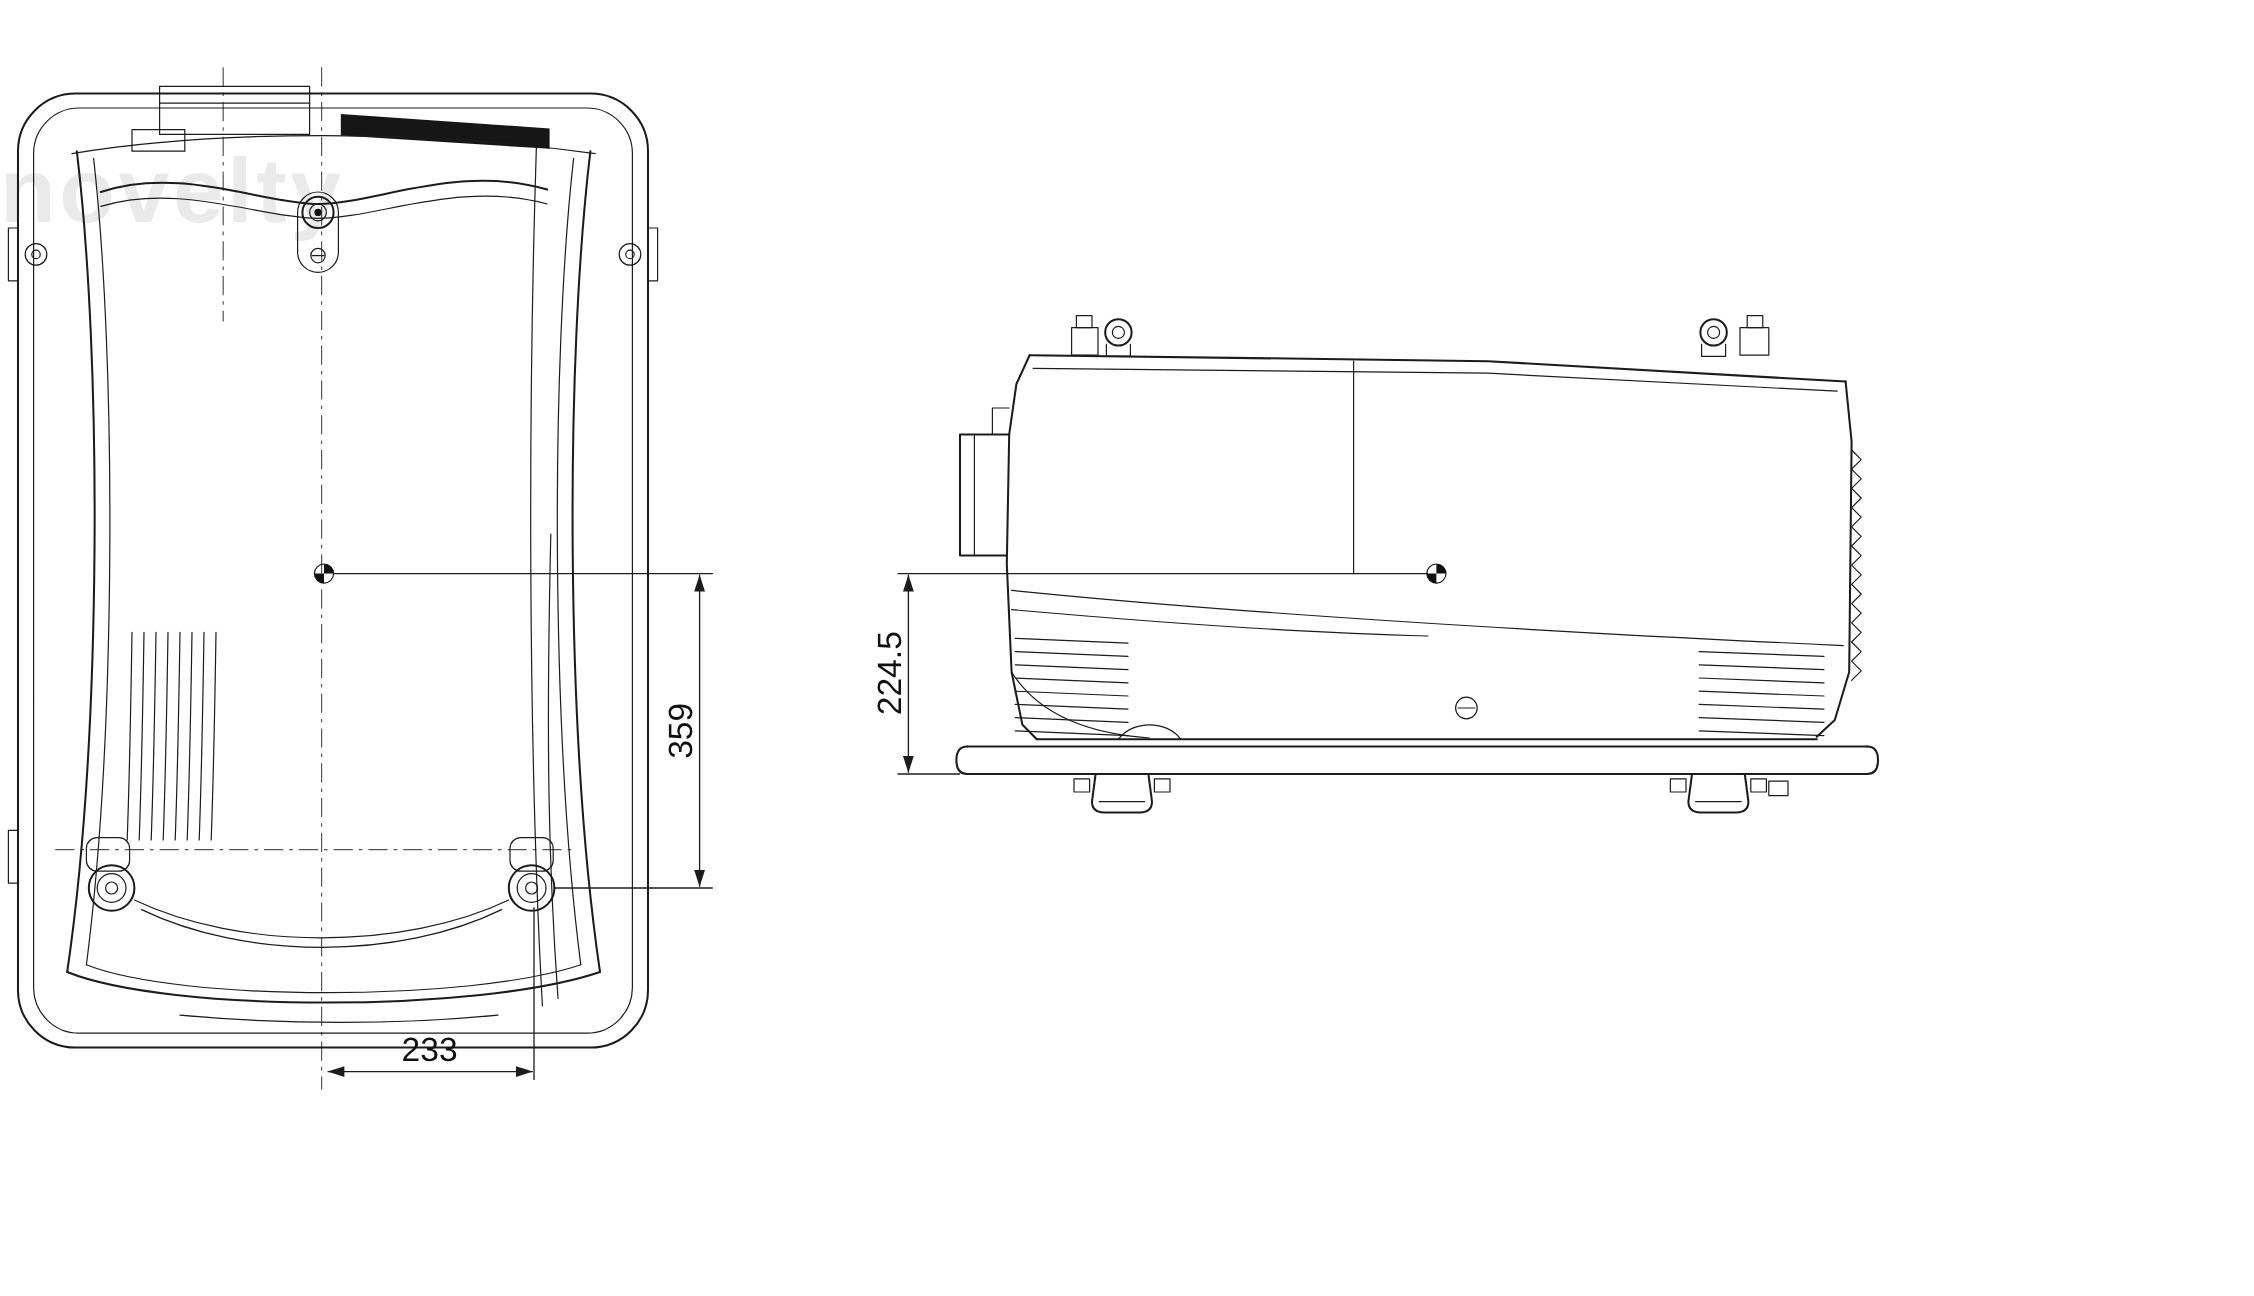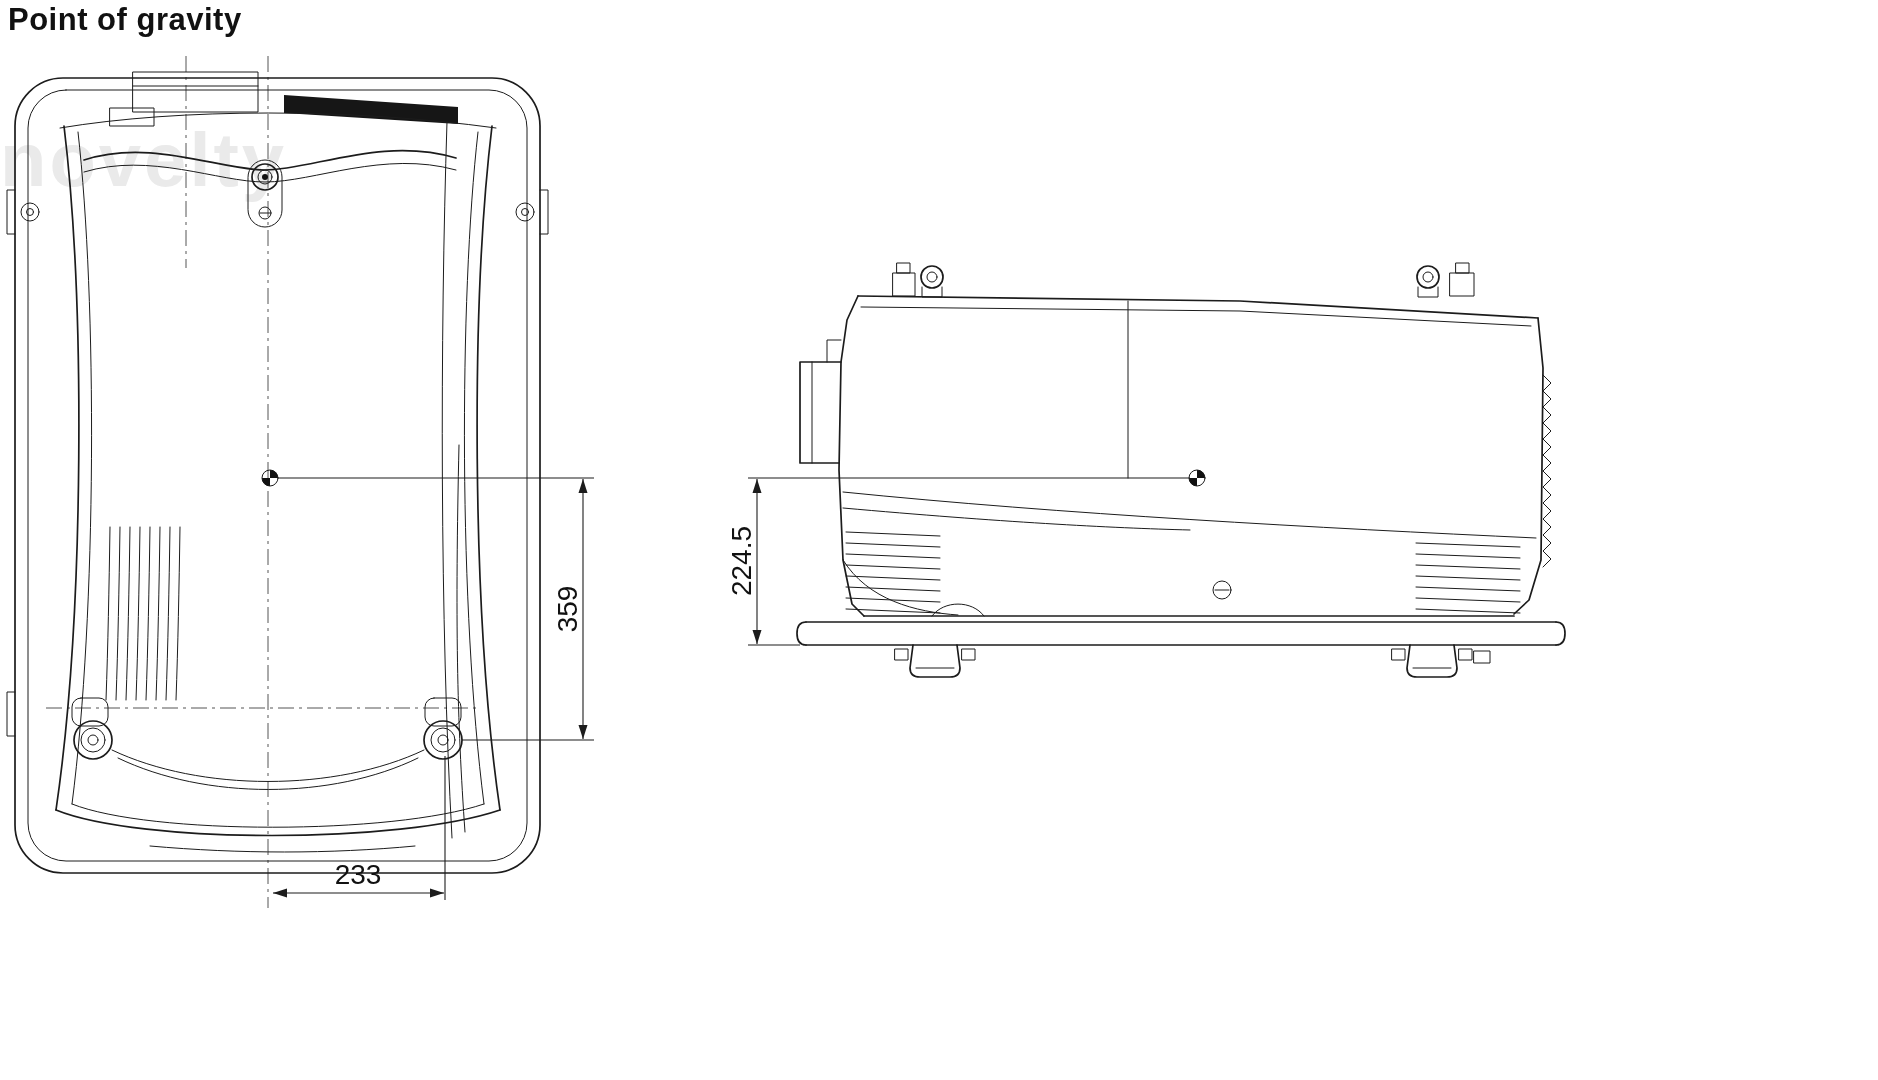--- a/index.html
+++ b/index.html
@@ -23,21 +23,20 @@
   .dim  { stroke:#1c1c1c; stroke-width:1.1; fill:none; }
   .dim-label { font-family:"Liberation Sans", sans-serif; font-size:28px; fill:#111; }
 </style>
 </head>
 <body>
 
 <div class="page">
 
   <div class="watermark">novelty</div>
 
-  <h1 class="title">Point of gravity</h1>
 
   <svg class="drawing" width="1878" height="1080" viewBox="0 0 1878 1080">
 
     <defs>
       <marker id="arrow" markerWidth="17" markerHeight="12" refX="15" refY="6" orient="auto-start-reverse" markerUnits="userSpaceOnUse">
         <path d="M1 1.5 L15 6 L1 10.5 Z" fill="#1c1c1c"></path>
       </marker>
     </defs>
 
     <g>

